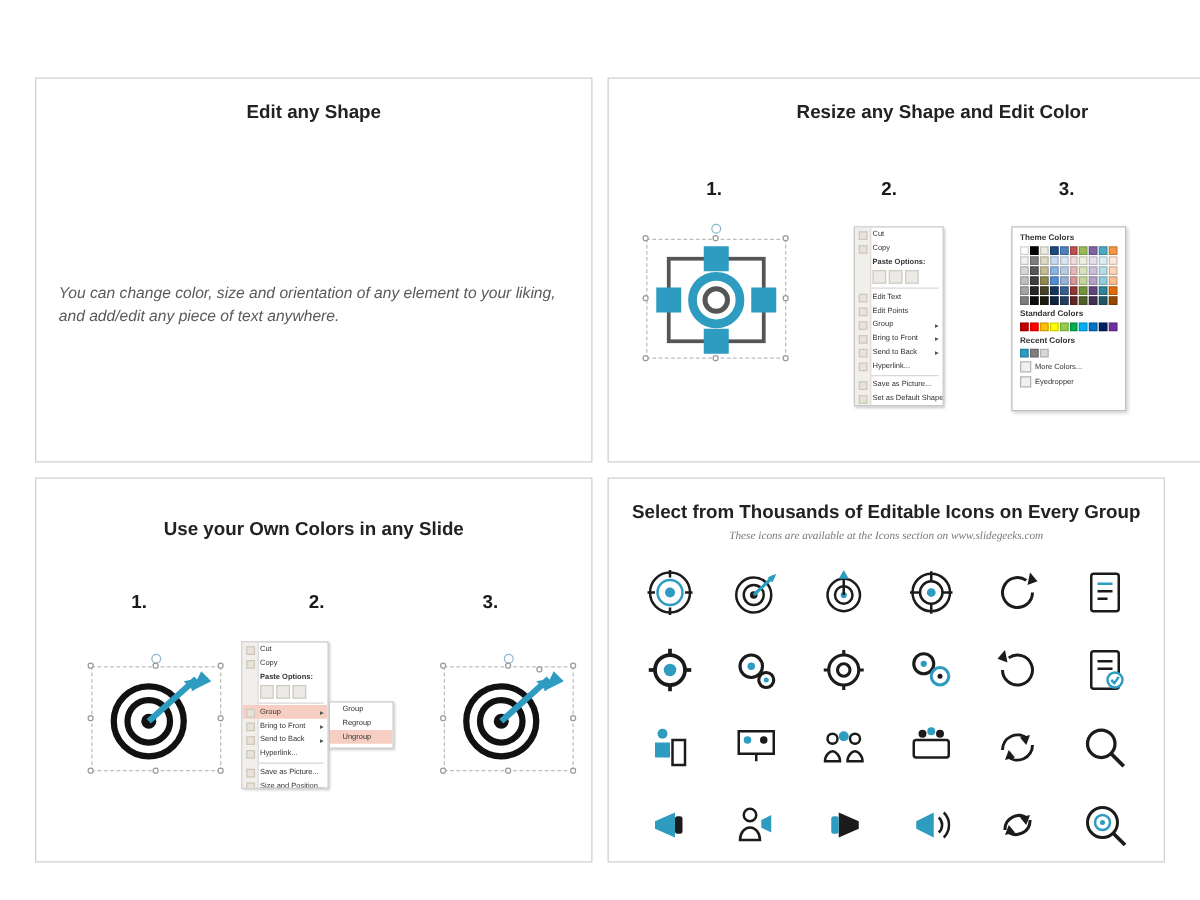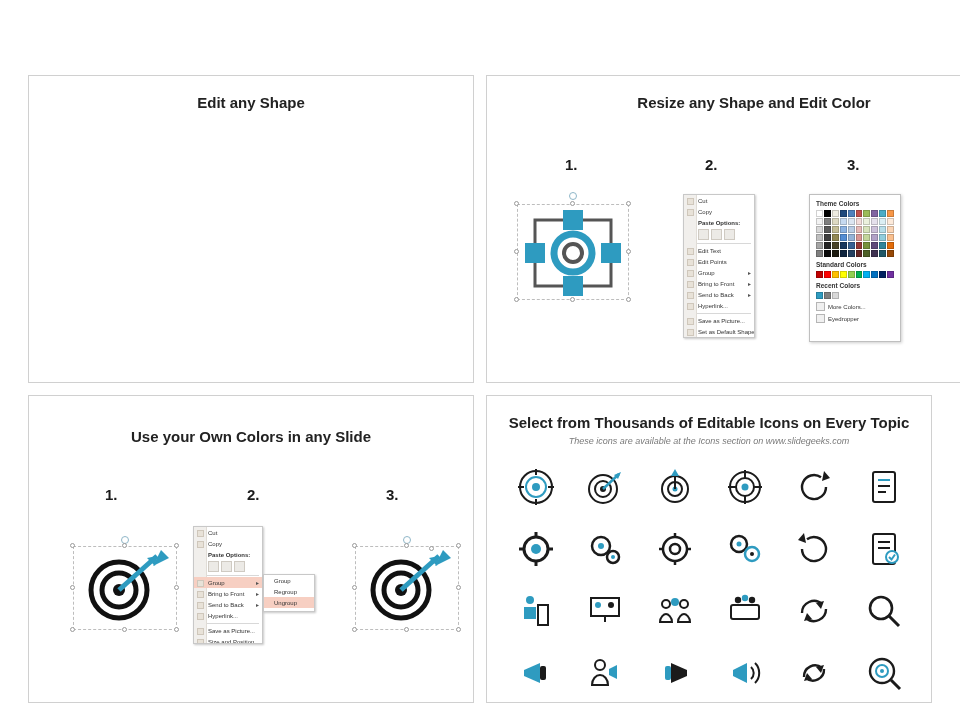--- a/index.html
+++ b/index.html
@@ -31,21 +31,20 @@
     font-size: 27px;
     font-weight: bold;
     color: #222222;
     letter-spacing: 0.2px;
   }
   .panel {
     position: absolute;
     border: 1px solid #d0d0d0;
     background: #ffffff;
     box-sizing: border-box;
-    margin-top: 13px;
   }
   .panel-title {
     position: absolute;
     left: 0;
     width: 100%;
     text-align: center;
     font-size: 15px;
     font-weight: bold;
     color: #222222;
   }
@@ -202,21 +201,21 @@
     display: inline-block;
   }
 
   
   #panel-own-icons { left: 28px; top: 382px; width: 446px; height: 308px; }
   #panel-own-icons .panel-title { top: 32px; }
 
   
   #panel-select-icons { left: 486px; top: 382px; width: 446px; height: 308px; }
   #panel-select-icons .panel-title { top: 18px; }
-  #panel-select-icons .panel-sub { top: 40px; }
+  #panel-select-icons .panel-sub { top: 40px; font-family: Liberation Serif, serif; }
 
   .icon-grid {
     position: absolute;
     left: 14px;
     top: 60px;
     width: 418px;
     display: grid;
     grid-template-columns: repeat(6, 1fr);
     grid-template-rows: repeat(4, 62px);
     align-items: center;
@@ -244,20 +243,21 @@
   }
 </style>
 </head>
 <body>
 
 <div class="slide">
 
 
   <div class="panel" id="panel-edit-shape">
     <div class="panel-title">Edit any Shape</div>
+    <div class="para" id="para-2">You can change color, size and orientation of any element to your liking, and add/edit any piece of text anywhere.</div>
   </div>
 
   <div class="panel" id="panel-resize-shape">
     <div class="panel-title">Resize any Shape and Edit Color</div>
 
     <div class="step-num" style="left:78px; top:80px;">1.</div>
     <div class="step-num" style="left:218px; top:80px;">2.</div>
     <div class="step-num" style="left:360px; top:80px;">3.</div>
 
     <div class="shapefig" style="left:26px; top:116px; width:120px; height:112px;">
@@ -554,21 +554,21 @@
       <div class="handle" style="left:1px; top:49px;"></div>
       <div class="handle" style="left:105px; top:49px;"></div>
       <div class="handle" style="left:1px; top:91px;"></div>
       <div class="handle" style="left:53px; top:91px;"></div>
       <div class="handle" style="left:105px; top:91px;"></div>
       <div class="handle" style="left:78px; top:10px;"></div>
     </div>
   </div>
 
   <div class="panel" id="panel-select-icons">
-    <div class="panel-title">Select from Thousands of Editable Icons on Every Topic</div>
+    <div class="panel-title">Select from Thousands of Editable Icons on Every Group</div>
     <div class="panel-sub">These icons are available at the Icons section on www.slidegeeks.com</div>
     <div class="icon-grid" id="icon-grid">
         <div class="icon-cell">
           <svg width="40" height="40" viewBox="0 0 40 40">
             <circle cx="20" cy="20" r="16" fill="none" stroke="#1b1b1b" stroke-width="2"></circle>
             <circle cx="20" cy="20" r="10" fill="none" stroke="#2e9bc0" stroke-width="2"></circle>
             <circle cx="20" cy="20" r="4" fill="#2e9bc0"></circle>
             <line x1="20" y1="2" x2="20" y2="8" stroke="#1b1b1b" stroke-width="2"></line>
             <line x1="20" y1="32" x2="20" y2="38" stroke="#1b1b1b" stroke-width="2"></line>
             <line x1="2" y1="20" x2="8" y2="20" stroke="#1b1b1b" stroke-width="2"></line>

